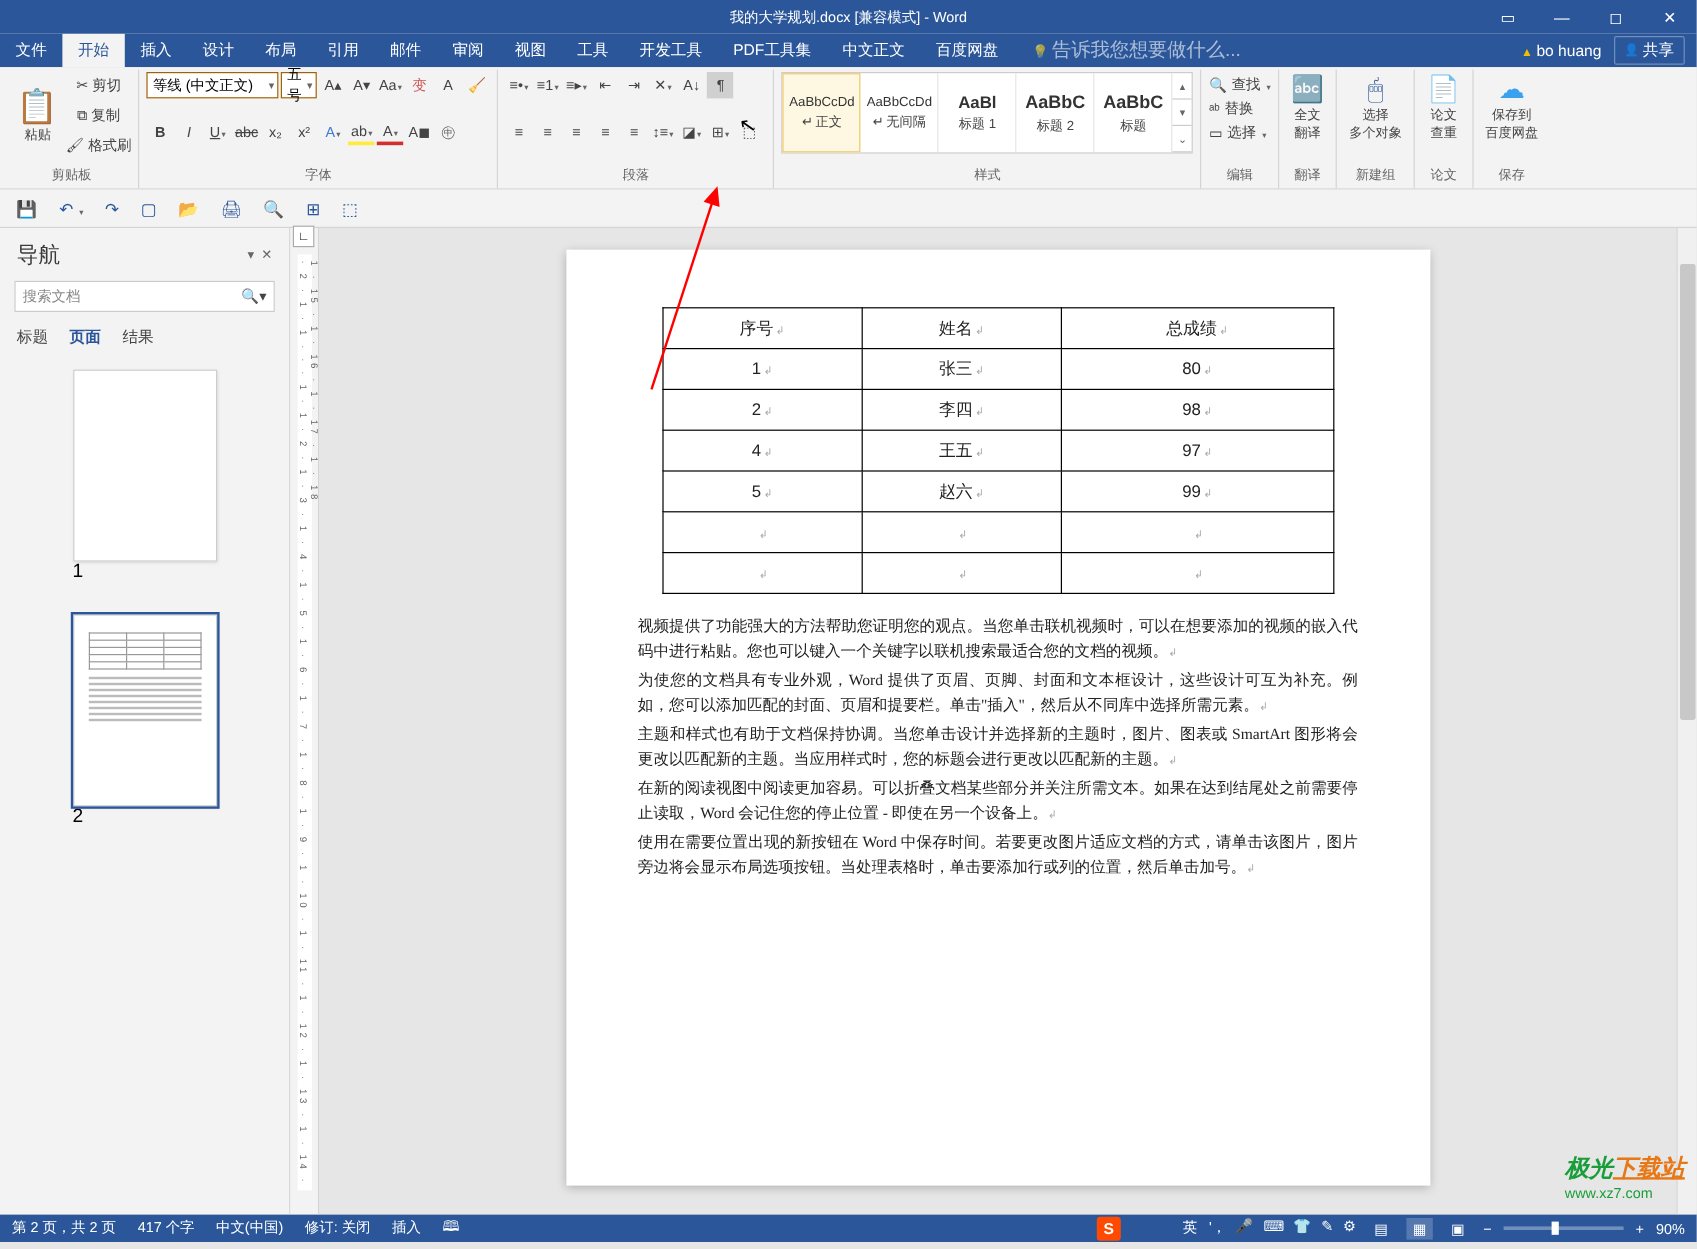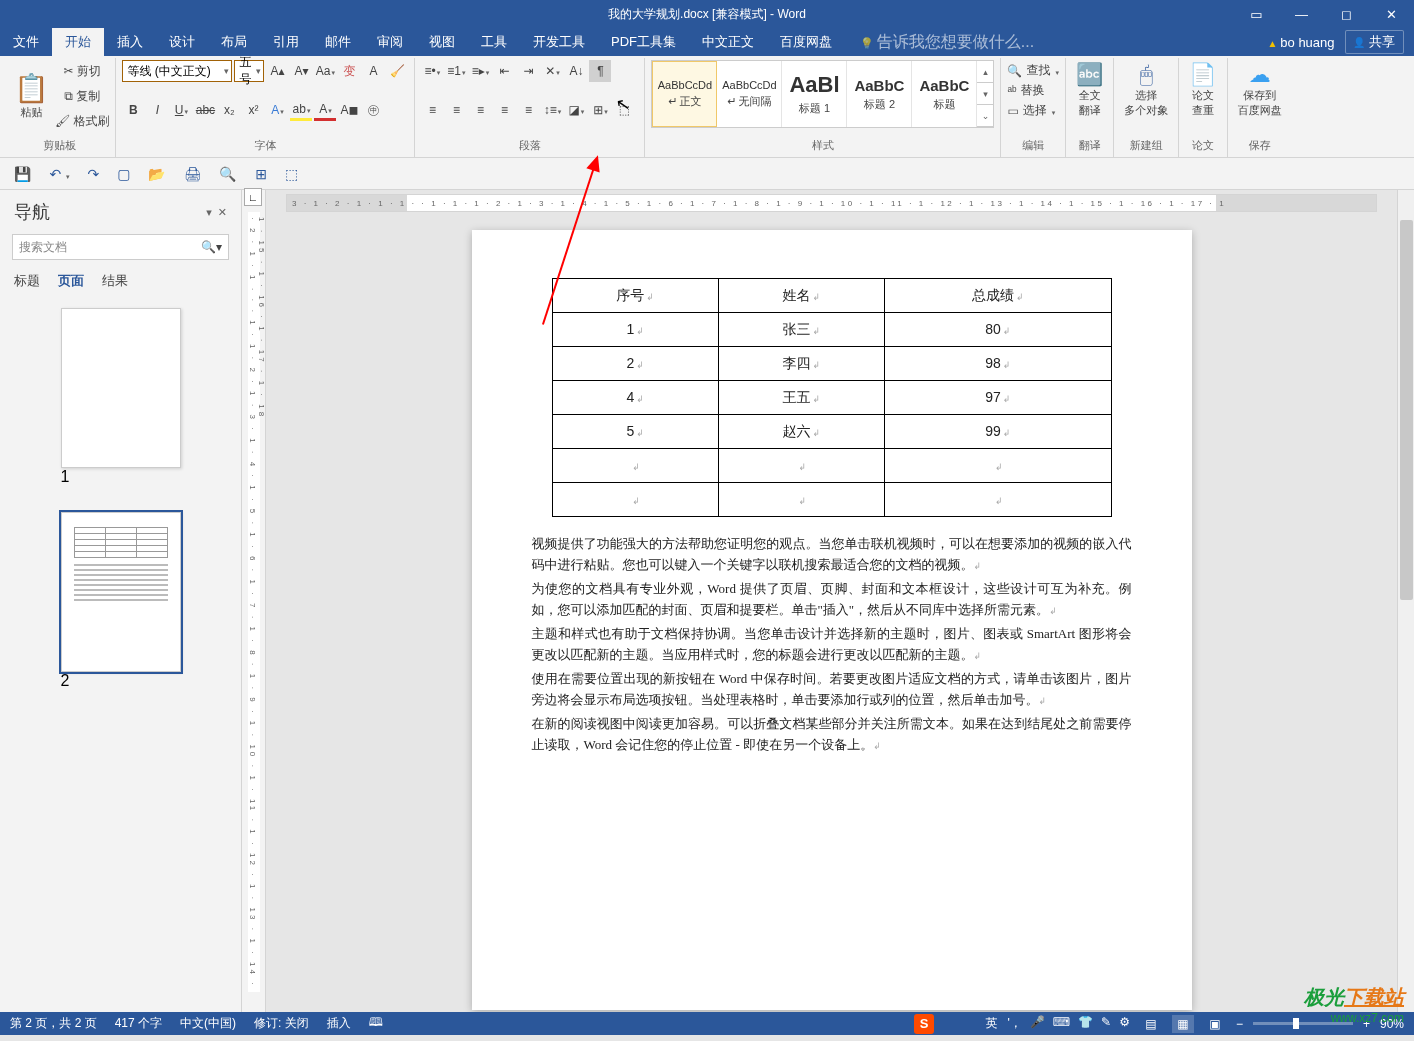--- a/index.html
+++ b/index.html
@@ -21,21 +21,21 @@
 .ribbon-group .label { text-align:center; font-size:11px; color:#666; padding-bottom:2px;}
 .icon-btn { display:inline-flex; align-items:center; justify-content:center; font-size:12px; color:#444; min-width:22px; height:22px; cursor:pointer; position:relative;}
 .icon-stack { display:flex; flex-direction:column; align-items:center; gap:0px; padding:2px 4px; font-size:11px; color:#444; cursor:pointer; }
 .icon-stack .big { font-size:28px; color:#2b579a; }
 .row { display:flex; align-items:center; gap:2px; }
 .small-sel { border:1px solid #a16207; height:22px; font-size:12px; padding:0 16px 0 4px; background:#fff; display:flex; align-items:center; position:relative;}
 .small-sel::after{content:"▾"; position:absolute; right:3px; font-size:9px; color:#666;}
 .style-gallery { display:flex; border:1px solid #ccc; background:#fff; height:68px; }
 .style-item { width:65px; border-right:1px solid #e5e5e5; display:flex; flex-direction:column; align-items:center; justify-content:center; padding:2px; }
 .style-item .preview { font-size:11px; color:#333; }
-.style-item .preview.big { font-size:22px; font-weight:bold;}
+.style-item .preview.big { font-size:14px; font-weight:bold;}
 .style-item .name { font-size:11px; color:#444; margin-top:3px; display:flex; align-items:center; gap:2px;}
 .style-item.sel { border:1px solid #f0c869; background:#fef8e3;}
 .style-scroll { width:16px; display:flex; flex-direction:column; }
 .style-scroll div { flex:1; border-bottom:1px solid #ccc; display:flex; align-items:center; justify-content:center; font-size:9px; color:#666;}
 .qat { height:32px; background:#f3f3f3; border-bottom:1px solid #d4d4d4; display:flex; align-items:center; gap:18px; padding-left:14px; font-size:14px; color:#2b579a;}
 .workspace { display:flex; height:822px; background:#e6e6e6;}
 .navpane { width:242px; background:#f3f3f3; border-right:1px solid #d4d4d4; display:flex; flex-direction:column;}
 .navpane .title { font-size:18px; color:#3b3b3b; padding:10px 14px 6px; display:flex; align-items:center;}
 .navpane .title .pin { margin-left:auto; font-size:11px; color:#666; display:flex; gap:6px;}
 .navpane .search { margin:4px 12px; height:26px; border:1px solid #ccc; background:#fff; display:flex; align-items:center; padding:0 6px; font-size:12px; color:#888; position:relative;}
@@ -64,21 +64,21 @@
 .para { text-align:justify; font-family:"SimSun"; font-size:13px; line-height:1.65; margin-bottom:2px; }
 .para::after{content:"↲"; font-size:9px; color:#aaa;}
 .arrow { position:absolute; top:158px; left:596px; width:2px; height:175px; background:red; transform:rotate(18deg); transform-origin:top; z-index:50;}
 .arrow::before { content:""; position:absolute; top:-10px; left:-6px; border:7px solid transparent; border-bottom:16px solid red;}
 .cursor { position:absolute; top:94px; left:616px; font-size:17px; z-index:60; color:#000; transform:rotate(-10deg);}
 .statusbar { height:23px; background:#2b579a; color:#fff; font-size:12px; display:flex; align-items:center; padding:0 10px; gap:18px;}
 .statusbar .right{ margin-left:auto; display:flex; align-items:center; gap:10px;}
 .view-btn{width:22px;height:18px;display:flex;align-items:center;justify-content:center;font-size:12px;}
 .zoom-slider{width:100px;height:3px;background:#ffffff55;position:relative;}
 .zoom-slider::before{content:"";position:absolute;left:40%;top:-4px;width:6px;height:11px;background:#fff;}
-.watermark{position:absolute;right:10px;bottom:16px;text-align:right;z-index:80;}
+.watermark{position:absolute;right:10px;bottom:40px;text-align:left;z-index:80;}
 .watermark .logo{font-size:20px;font-weight:bold;font-style:italic;}
 .watermark .g{color:#1a9e3b;}.watermark .x{color:#e67817;text-decoration:underline;}
 .watermark .url{font-size:12px;color:#1a9e3b;}
 .scrollbar-v { width:17px; background:#f0f0f0; border-left:1px solid #d4d4d4; position:relative;}
 .scrollbar-v .thumb-s{position:absolute; top:30px; left:2px; width:13px; height:380px; background:#c8c8c8; border-radius:2px;}
 .drop::after{content:"▾"; font-size:7px; color:#666; margin-left:1px;}
 .a-warn::before{content:"▲"; color:#f0c000; font-size:10px; margin-right:3px;}
 .thumbs-wrap{margin-bottom:18px; position:relative;}
 .sogou{position:absolute; right:480px; width:20px; height:20px; background:#ff4a00; border-radius:3px; color:#fff; font-size:13px; font-weight:bold; display:flex; align-items:center; justify-content:center;}
 .ime-icons{display:flex;gap:8px;color:#fff;}
@@ -374,25 +374,20 @@
       </div>
     </div>
   </div>
 
   <div class="ruler-v">
     <div class="tab-sel">∟</div>
     <div class="ruler-v-scale">· 2 · 1 · 1 · · · 1 · 1 · 2 · 1 · 3 · 1 · 4 · 1 · 5 · 1 · 6 · 1 · 7 · 1 · 8 · 1 · 9 · 1 · 10 · 1 · 11 · 1 · 12 · 1 · 13 · 1 · 14 · 1 · 15 · 1 · 16 · 1 · 17 · 1 · 18</div>
   </div>
 
   <div class="doc-area">
-    <div class="ruler-h">
-      <div class="margin" style="left:0;width:120px;"></div>
-      <div class="margin" style="right:0;width:160px;"></div>
-      <span style="position:relative;">3 · 1 · 2 · 1 · 1 · 1 ·  · 1 · 1 · 1 · 2 · 1 · 3 · 1 · 4 · 1 · 5 · 1 · 6 · 1 · 7 · 1 · 8 · 1 · 9 · 1 · 10 · 1 · 11 · 1 · 12 · 1 · 13 · 1 · 14 · 1 · 15 · 1 · 16 · 1 · 17 · 1</span>
-    </div>
     <div class="page">
       <table class="doc-table">
         <tbody>
             <tr>
               <td class="mark">序号</td>
               <td class="mark">姓名</td>
               <td class="mark">总成绩</td>
             </tr>
         <tr>
               <td class="mark">1</td>
@@ -422,22 +417,22 @@
         <tr>
               <td class="mark"></td>
               <td class="mark"></td>
               <td class="mark"></td>
             </tr>
       </tbody>
         </table>
       <div class="para">视频提供了功能强大的方法帮助您证明您的观点。当您单击联机视频时，可以在想要添加的视频的嵌入代码中进行粘贴。您也可以键入一个关键字以联机搜索最适合您的文档的视频。</div>
       <div class="para">为使您的文档具有专业外观，Word 提供了页眉、页脚、封面和文本框设计，这些设计可互为补充。例如，您可以添加匹配的封面、页眉和提要栏。单击"插入"，然后从不同库中选择所需元素。</div>
       <div class="para">主题和样式也有助于文档保持协调。当您单击设计并选择新的主题时，图片、图表或 SmartArt 图形将会更改以匹配新的主题。当应用样式时，您的标题会进行更改以匹配新的主题。</div>
+      <div class="para">在新的阅读视图中阅读更加容易。可以折叠文档某些部分并关注所需文本。如果在达到结尾处之前需要停止读取，Word 会记住您的停止位置 - 即使在另一个设备上。</div>
       <div class="para">使用在需要位置出现的新按钮在 Word 中保存时间。若要更改图片适应文档的方式，请单击该图片，图片旁边将会显示布局选项按钮。当处理表格时，单击要添加行或列的位置，然后单击加号。</div>
-      <div class="para">在新的阅读视图中阅读更加容易。可以折叠文档某些部分并关注所需文本。如果在达到结尾处之前需要停止读取，Word 会记住您的停止位置 - 即使在另一个设备上。</div>
     </div>
   </div>
   <div class="scrollbar-v">
       <div class="thumb-s"></div>
     </div>
 </div>
 
 <div class="arrow"></div>
 <div class="cursor">↖</div>
 

